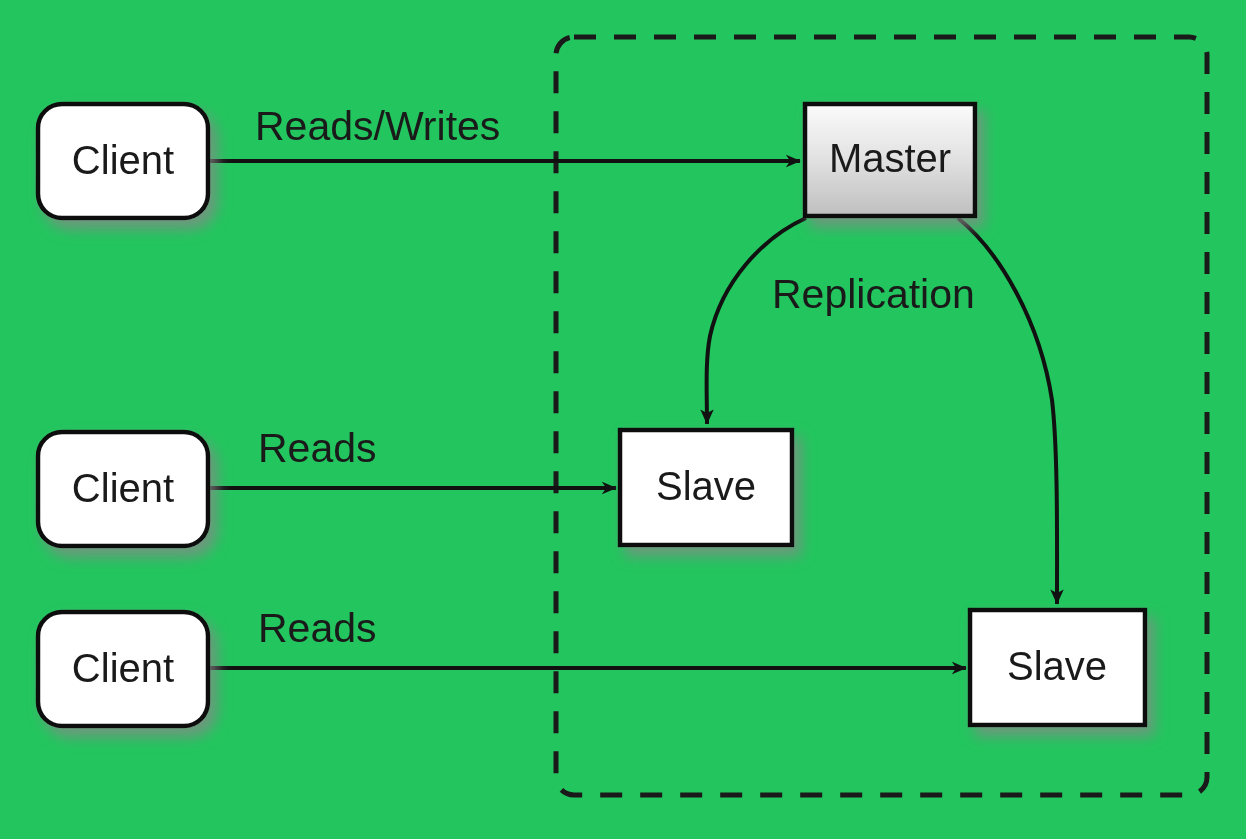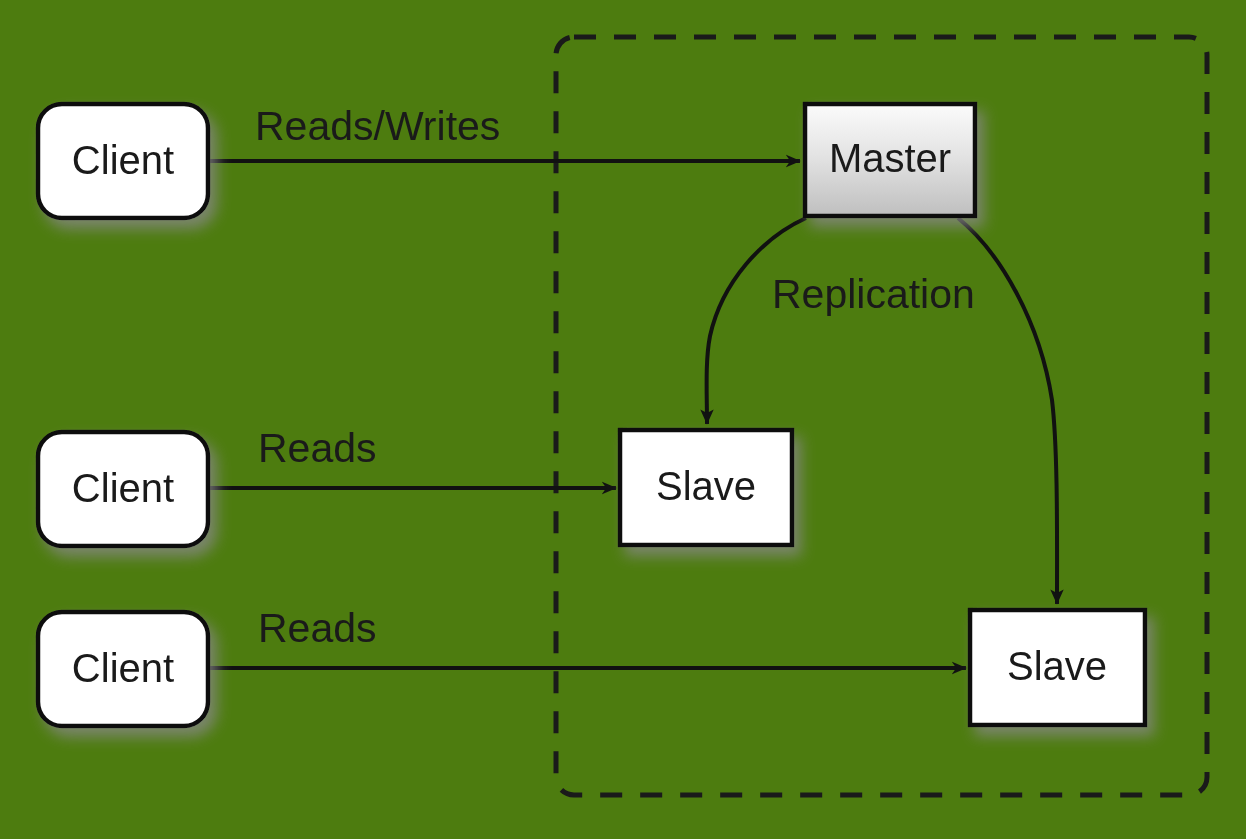--- a/index.html
+++ b/index.html
@@ -8,21 +8,21 @@
     padding: 0;
     background: #ffffff;
   }
   body {
     font-family: "Liberation Sans", sans-serif;
   }
   #canvas {
     position: relative;
     width: 1246px;
     height: 839px;
-    background: #4d7c0f;
+    background: #22c55e;
     overflow: hidden;
   }
   #diagram-svg {
     position: absolute;
     left: 0;
     top: 0;
     width: 1246px;
     height: 839px;
   }
   .node-label {

